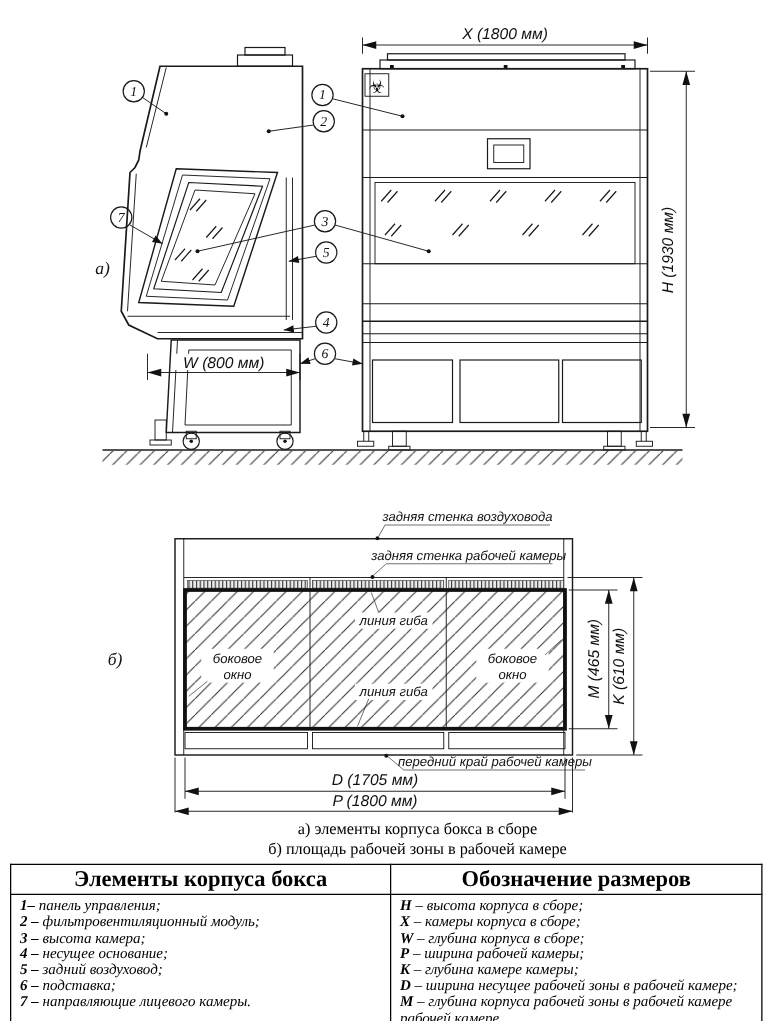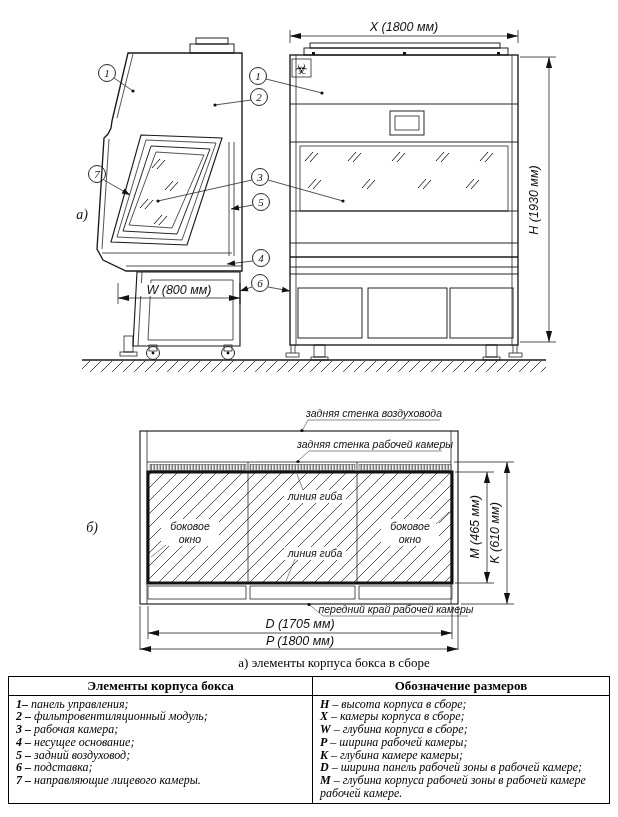--- a/index.html
+++ b/index.html
@@ -12,21 +12,21 @@
   text{text-anchor:middle;}
   .dim{font:italic 12.5px "Liberation Sans",sans-serif;fill:#111;}
   .lbl{font:italic 10.5px "Liberation Sans",sans-serif;fill:#111;}
   .co{font:italic 11px "Liberation Serif",serif;fill:#111;}
   .vlb{font:italic 14px "Liberation Serif",serif;fill:#111;}
   .bio{font:15px "DejaVu Sans",sans-serif;fill:#111;}
   .dot{fill:#111;stroke:none;}
   .caps{width:618px;box-sizing:border-box;text-align:center;padding:3px 0 2px 50px;
         font-size:13px;line-height:15.5px;color:#000;}
   table.legend{border-collapse:collapse;width:602px;margin:3px 0 0 8px;}
-  table.legend th{border:1px solid #000;font-weight:bold;font-size:13px;padding:1px 2px;}
+  table.legend th{border:1px solid #000;font-weight:bold;font-size:18px;padding:1px 2px;}
   table.legend td{border:1px solid #000;vertical-align:top;padding:2px 4px 3px 7px;
         font-size:12px;font-style:italic;line-height:12.8px;}
   td.cL{width:292px;}
   .li b{font-weight:bold;}
 </style>
 </head>
 <body>
 
 <div class="page">
 
@@ -285,46 +285,47 @@
       <path class="ln w07" d="M454,462 H514 M461,604 H514"></path>
       <line class="ln w07" x1="507" y1="462" x2="507" y2="604" marker-start="url(#arr)" marker-end="url(#arr)"></line>
       <text class="dim" transform="translate(499,533) rotate(-90)">K (610 мм)</text>
     </g>
     <text class="vlb" x="92" y="532">б)</text>
   </g>
 </svg>
 
 <div class="caps">
   <div>а) элементы корпуса бокса в сборе</div>
+  <div>б) площадь рабочей зоны в рабочей камере</div>
 </div>
 
 <table class="legend">
   <thead>
     <tr>
       <th class="cL">Элементы корпуса бокса</th>
       <th>Обозначение размеров</th>
     </tr>
   </thead>
   <tbody>
     <tr>
       <td class="cL">
         <div class="li"><b>1–</b> <span>панель управления;</span></div>
         <div class="li"><b>2 –</b> <span>фильтровентиляционный модуль;</span></div>
-        <div class="li"><b>3 –</b> <span>рабочая камера;</span></div>
+        <div class="li"><b>3 –</b> <span>высота камера;</span></div>
         <div class="li"><b>4 –</b> <span>несущее основание;</span></div>
         <div class="li"><b>5 –</b> <span>задний воздуховод;</span></div>
         <div class="li"><b>6 –</b> <span>подставка;</span></div>
         <div class="li"><b>7 –</b> <span>направляющие лицевого камеры.</span></div>
       </td>
       <td>
         <div class="li"><b>H</b> <span>– высота корпуса в сборе;</span></div>
         <div class="li"><b>X</b> <span>– камеры корпуса в сборе;</span></div>
         <div class="li"><b>W</b> <span>– глубина корпуса в сборе;</span></div>
         <div class="li"><b>P</b> <span>– ширина рабочей камеры;</span></div>
         <div class="li"><b>K</b> <span>– глубина камере камеры;</span></div>
-        <div class="li"><b>D</b> <span>– ширина панель рабочей зоны в рабочей камере;</span></div>
+        <div class="li"><b>D</b> <span>– ширина несущее рабочей зоны в рабочей камере;</span></div>
         <div class="li"><b>M</b> <span>– глубина корпуса рабочей зоны в рабочей камере рабочей камере.</span></div>
       </td>
     </tr>
   </tbody>
 </table>
 
 </div>
 
 </body></html>

